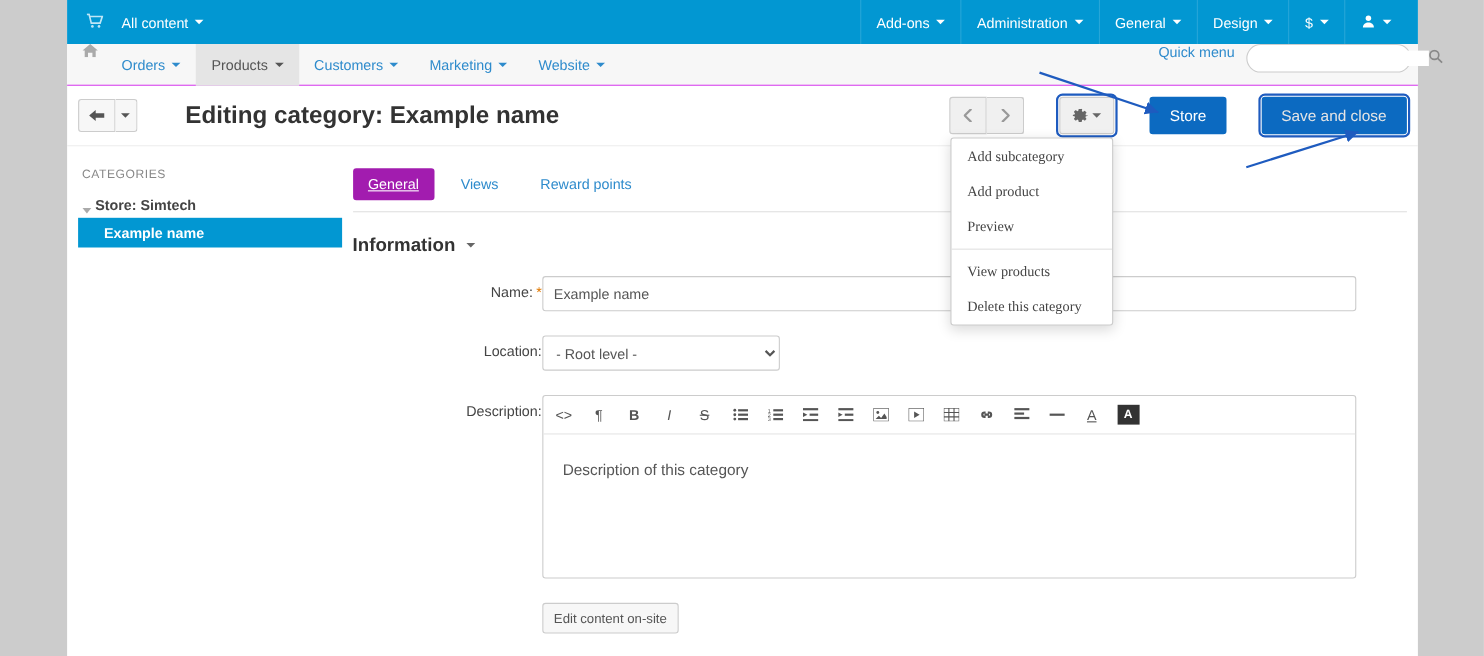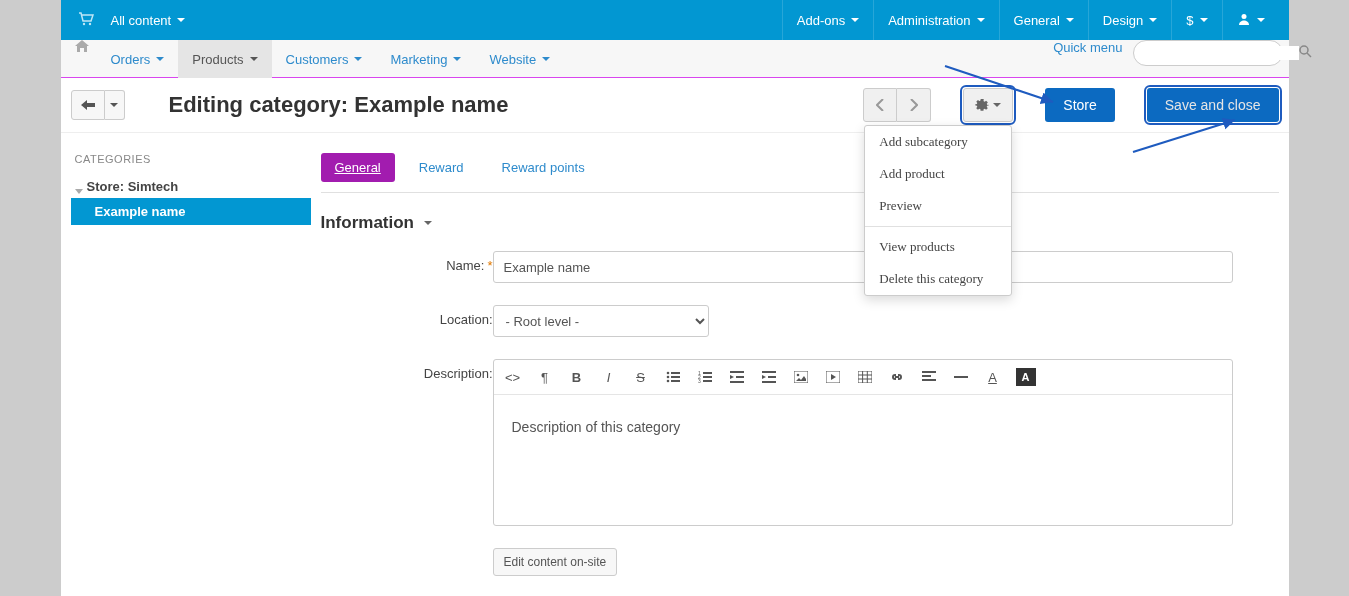--- a/index.html
+++ b/index.html
@@ -214,21 +214,21 @@
       <div class="tree-row">
         <span class="tri"></span>
         <span class="tree-row-label">Store: Simtech</span>
       </div>
       <div class="tree-child">Example name</div>
     </div>
 
     <div class="main">
       <div class="tabs">
         <div class="tab active">General</div>
-        <div class="tab">Reward</div>
+        <div class="tab">Views</div>
         <div class="tab">Reward points</div>
       </div>
 
       <div class="section-title">
         <span>Information</span>
         <span class="caret-d"></span>
       </div>
 
       <div class="form-row">
         <div class="form-label"><span>Name:</span><span class="req">*</span></div>

